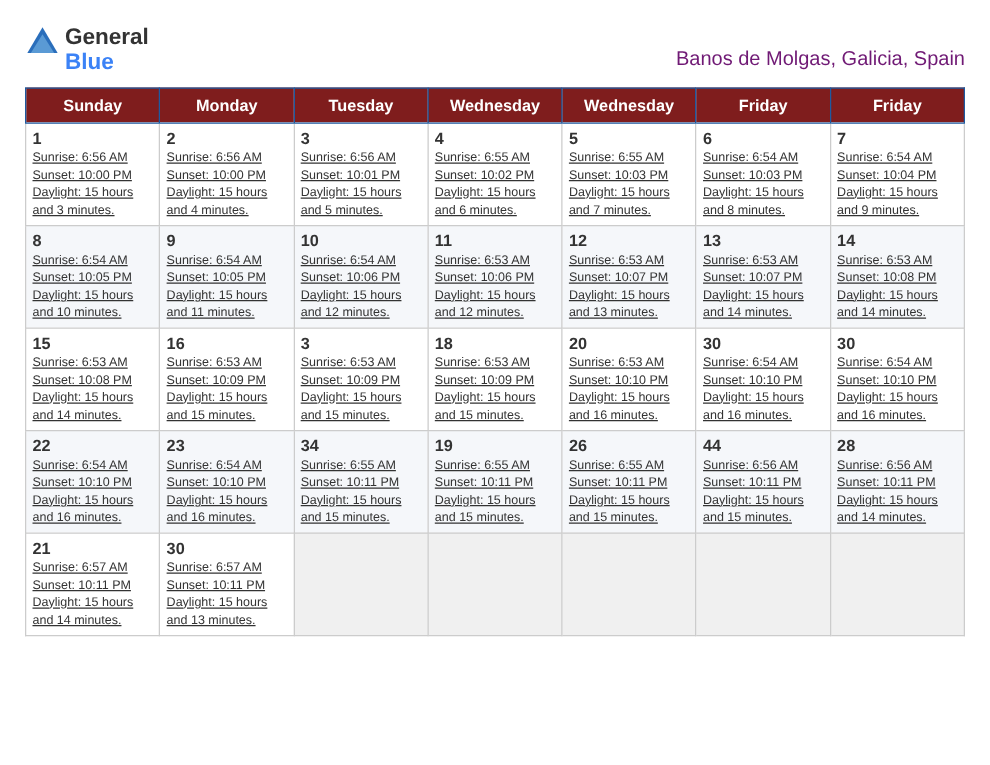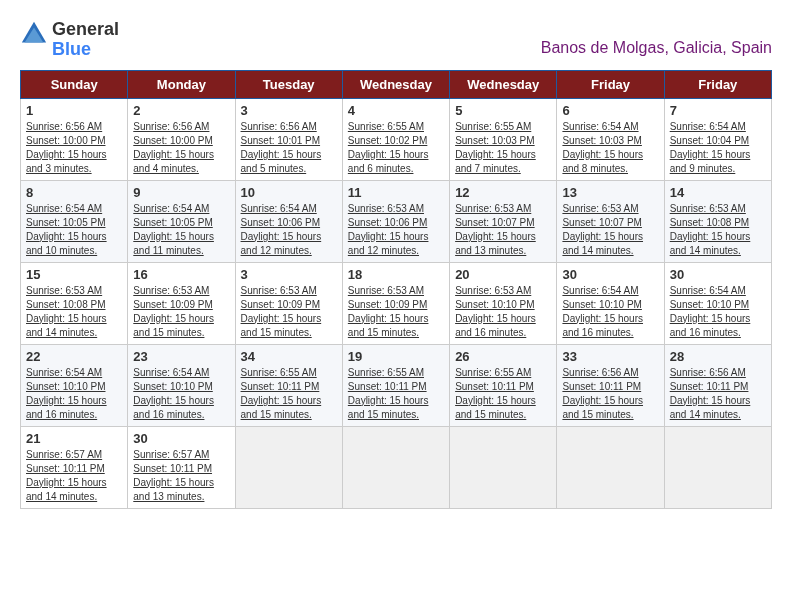--- a/index.html
+++ b/index.html
@@ -336,21 +336,21 @@
       </td>
         <td>
         <span class="day-number">26</span>
         <div class="day-info">
           Sunrise: 6:55 AM<br>
           Sunset: 10:11 PM<br>
           Daylight: 15 hours and 15 minutes.
         </div>
       </td>
         <td>
-        <span class="day-number">33</span>
+        <span class="day-number">44</span>
         <div class="day-info">
           Sunrise: 6:56 AM<br>
           Sunset: 10:11 PM<br>
           Daylight: 15 hours and 15 minutes.
         </div>
       </td>
         <td>
         <span class="day-number">28</span>
         <div class="day-info">
           Sunrise: 6:56 AM<br>

